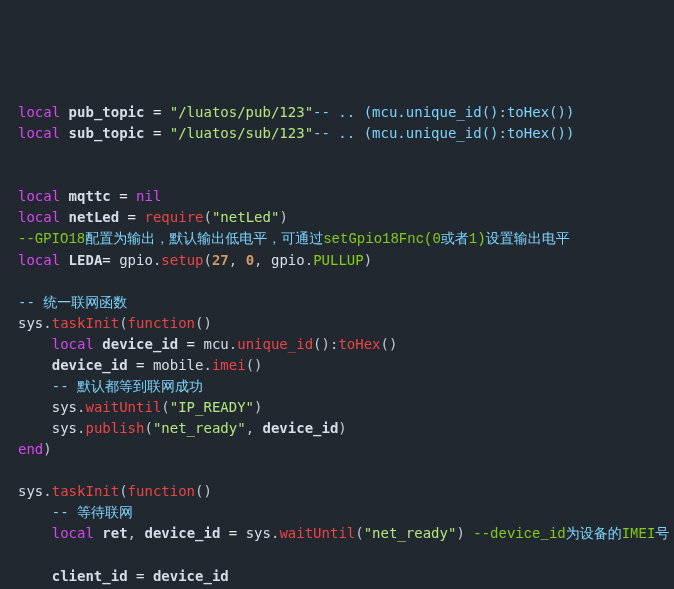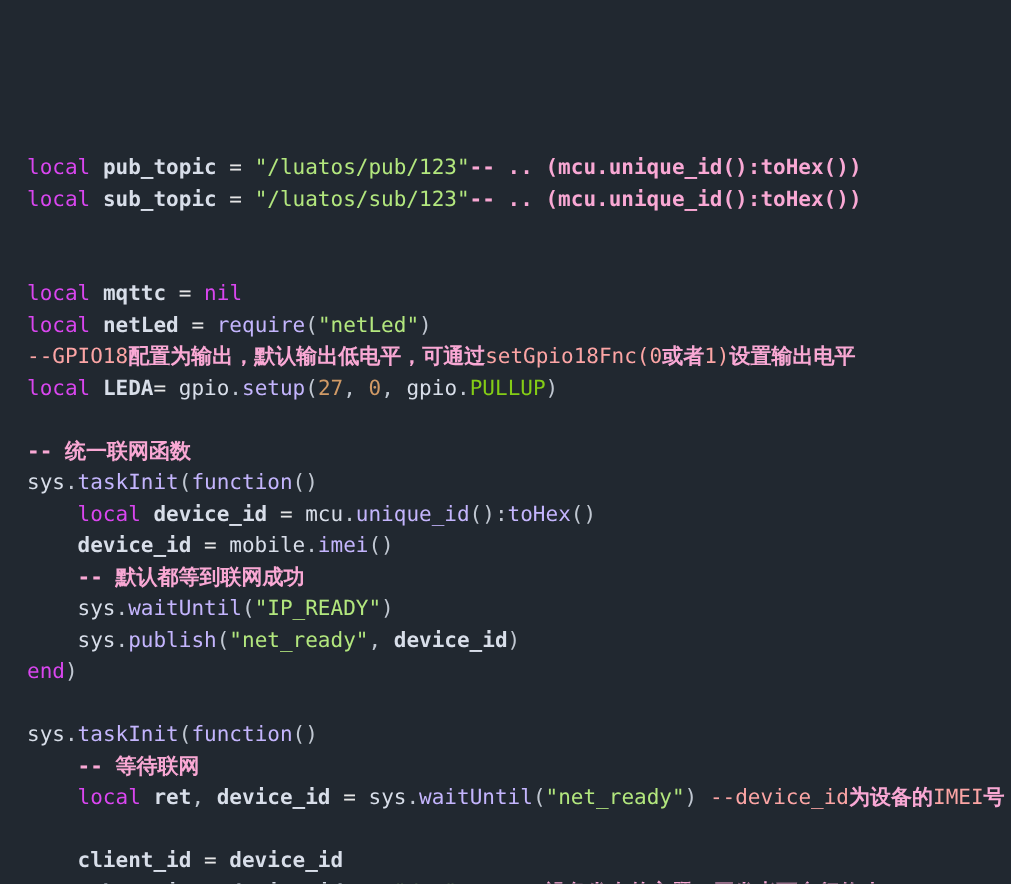--- a/index.html
+++ b/index.html
@@ -13,24 +13,24 @@
     white-space: pre;
     width: 674px;
     height: 589px;
     box-sizing: border-box;
     overflow: hidden;
   }
   .kw { color: #d946ef; }       
   .eq { color: #e5e5e5; }
   .var { color: #d8dee9; font-weight: bold; }
   .str { color: #b3e77e; }
-  .cmt { color: #f9a8d4; font-weight: bold; }
-  .cm2 { color: #fca5a5; }      
-  .fnname { color: #c4b5fd; }
-  .num { color: #d19a66; }
+  .cmt { color: #7dd3fc; }
+  .cm2 { color: #84cc16; font-family: Liberation Mono, monospace; }      
+  .fnname { color: #ef4444; }
+  .num { color: #d19a66; font-weight: bold; }
   .mod { color: #d8dee9; }
   .prop { color: #84cc16; }
   .pn { color: #c0c7d1; }
   .line { display: block; }
   [data-interactable="false"] { pointer-events: none; }
 </style>
 </head>
 <body>
 
 

